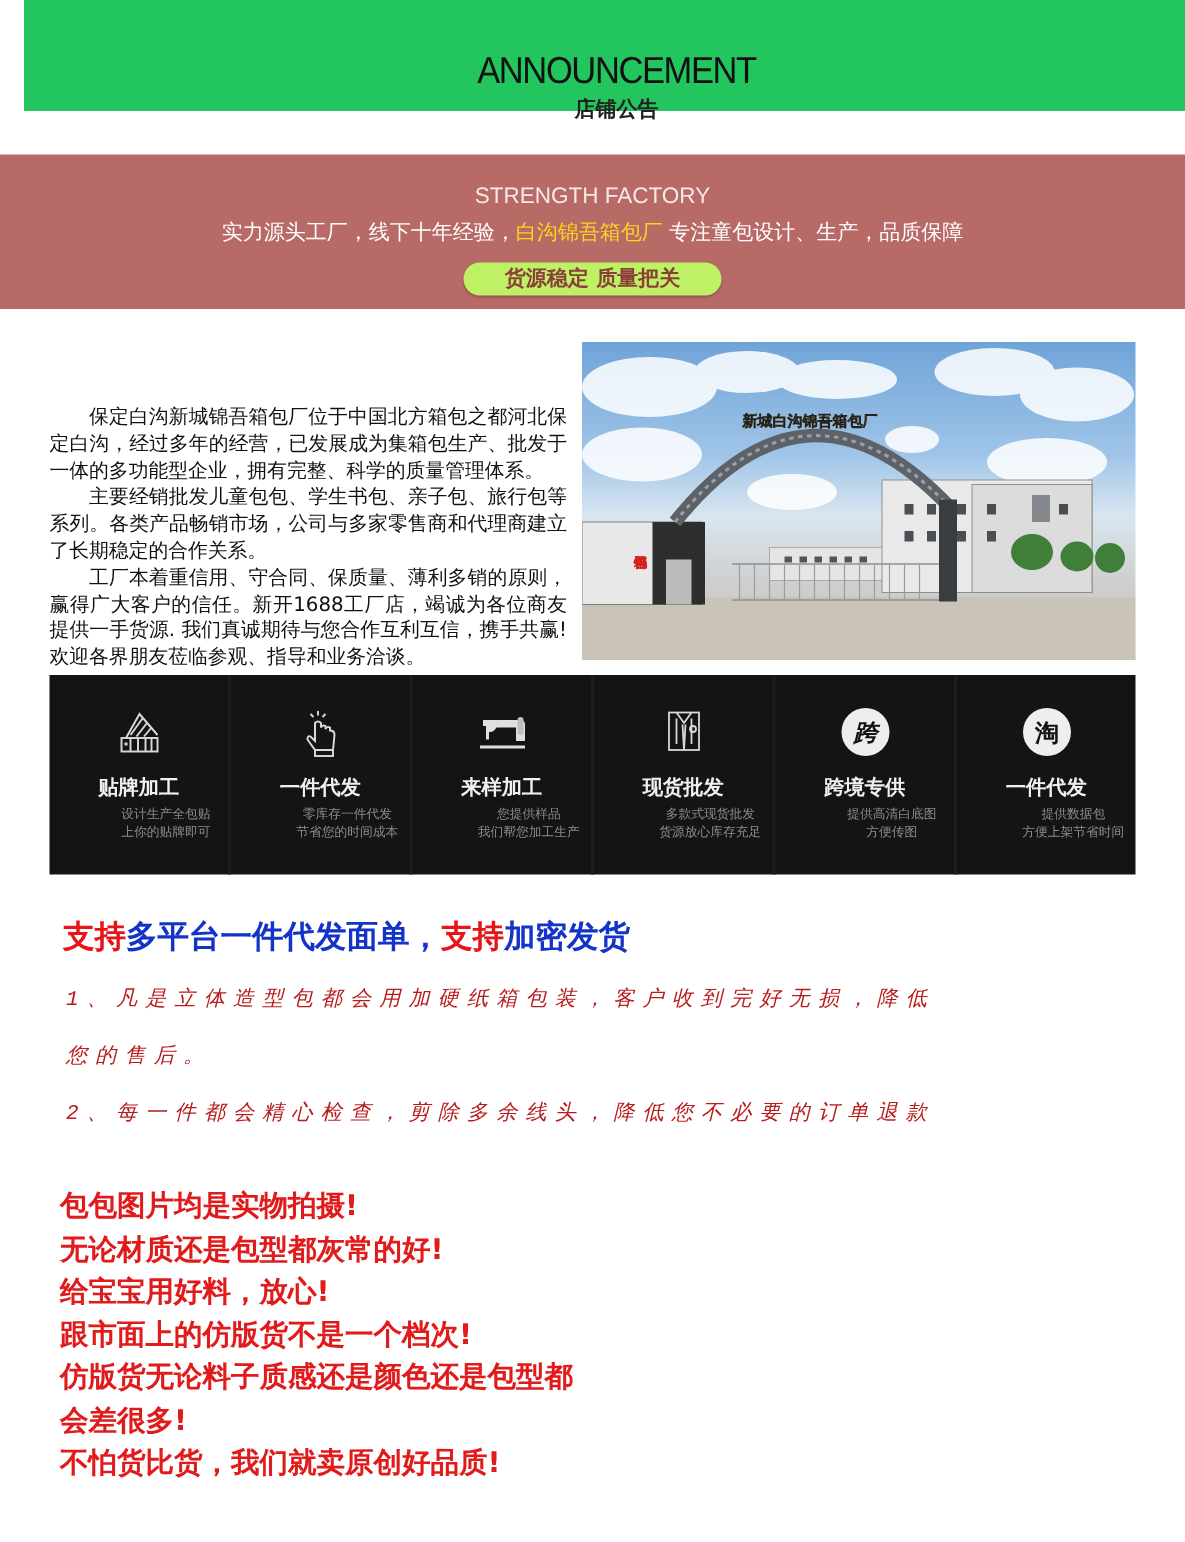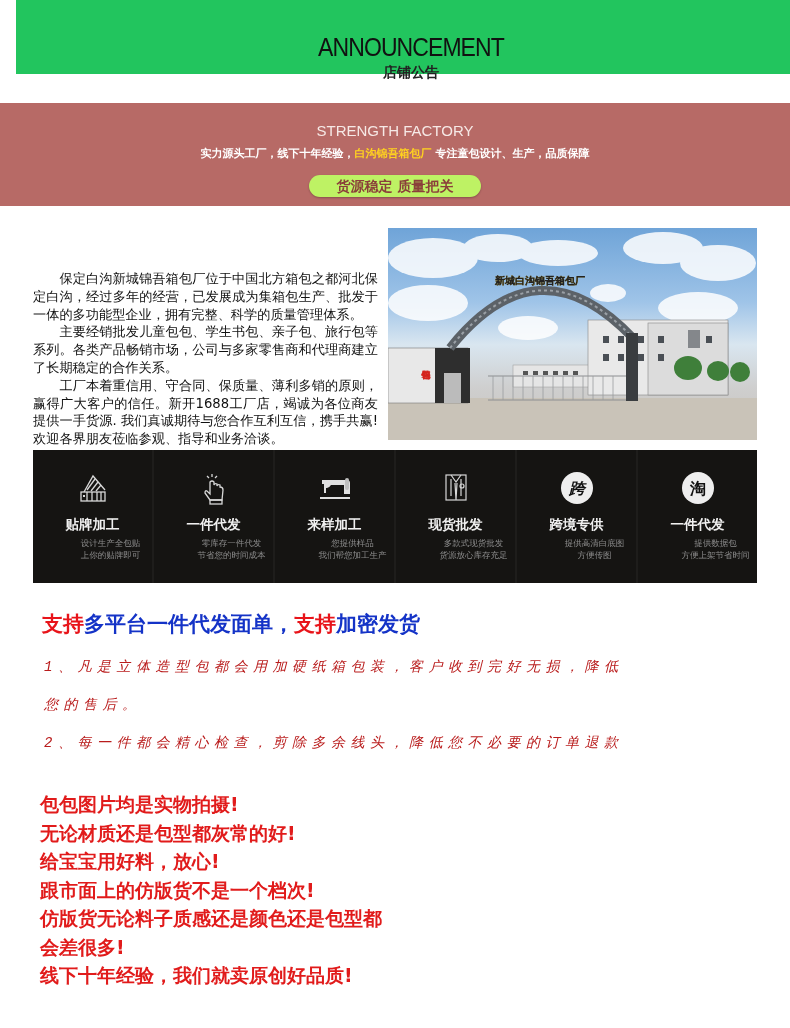--- a/index.html
+++ b/index.html
@@ -29,21 +29,21 @@
       background: #b76a66;
       text-align: center;
     }
     .strength-en {
       position: absolute; left: 0; right: 0; top: 19px;
       font-family: "Liberation Sans", sans-serif;
       font-size: 15px; color: #f6e9e6; letter-spacing: 0px;
     }
     .strength-cn {
       position: absolute; left: 0; right: 0; top: 43px;
-      font-size: 11px; color: #ffffff; font-weight: bold; white-space: nowrap;
+      font-size: 14px; color: #ffffff; font-weight: normal; white-space: nowrap;
     }
     .strength-cn .hl { color: #ffd21f; }
     .strength-pill {
       position: absolute; left: 309px; top: 72px; width: 172px; height: 22px;
       background: #bef264; border-radius: 11px;
       font-size: 14px; font-weight: bold; color: #8a3f3a; line-height: 22px;
       box-shadow: 0 1px 2px rgba(0,0,0,0.25);
     }
 
     
@@ -322,14 +322,14 @@
   <div>2、每一件都会精心检查，剪除多余线头，降低您不必要的订单退款</div>
 </div>
 
 <div class="claims">
   <div>包包图片均是实物拍摄!</div>
   <div>无论材质还是包型都灰常的好!</div>
   <div>给宝宝用好料，放心!</div>
   <div>跟市面上的仿版货不是一个档次!</div>
   <div>仿版货无论料子质感还是颜色还是包型都</div>
   <div>会差很多!</div>
-  <div>线下十年经验，我们就卖原创好品质!</div>
+  <div>不怕货比货，我们就卖原创好品质!</div>
 </div>
 
 </body></html>

